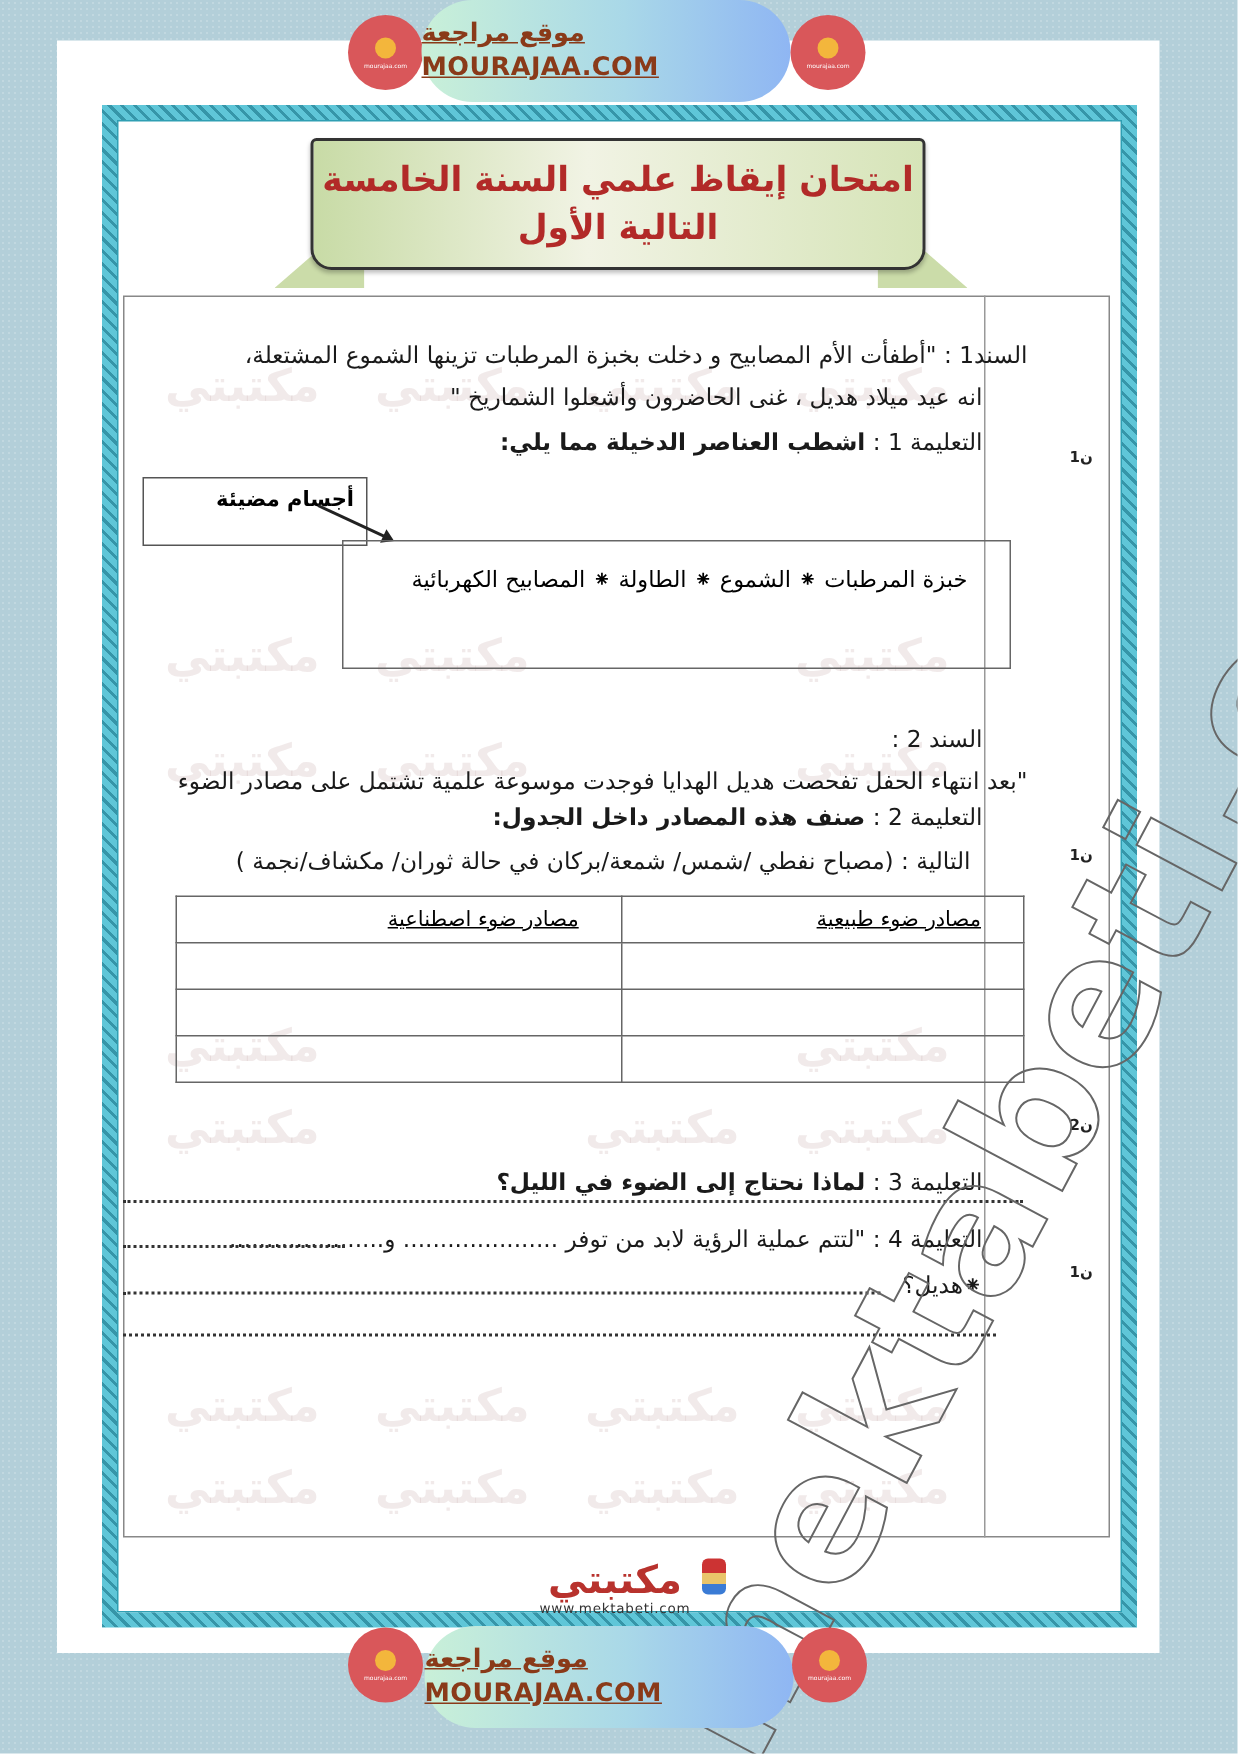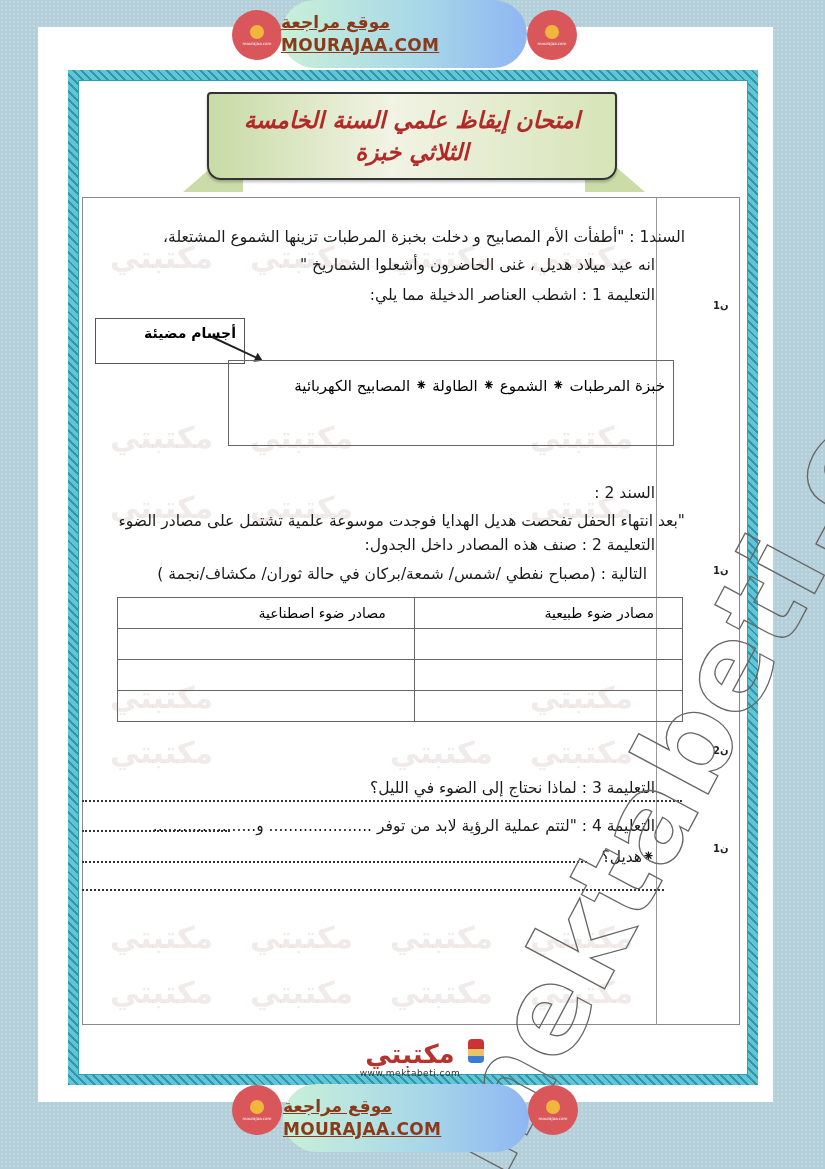--- a/index.html
+++ b/index.html
@@ -60,54 +60,55 @@
   .watermark {
     position: absolute; color: rgba(200,170,170,0.25); font-size: 30px; font-weight: bold;
     white-space: nowrap; pointer-events: none;
   }
   .big-watermark {
     position: absolute; left: 195px; top: 640px; transform: rotate(-62deg);
     font-size: 118px; font-weight: bold; color: transparent;
     -webkit-text-stroke: 1.3px #666; white-space: nowrap; letter-spacing: 2px;
     pointer-events: none; font-family: "DejaVu Sans", sans-serif;
   }
-  .rtl { direction: rtl; text-align: left; font-style: italic; }
+  .rtl { direction: rtl; text-align: left; }
   .line {
     position: absolute; right: 170px; font-size: 15.5px; color: #1a1a1a; white-space: nowrap;
     direction: rtl; font-family: "DejaVu Sans", sans-serif;
   }
-  .line b { font-weight: normal; }
+  .line b { font-weight: bold; }
   .line.wide { right: 140px; }
   .point {
     position: absolute; font-size: 10px; color: #222; font-weight: bold;
   }
   .label-box {
     position: absolute; left: 95px; top: 318px; width: 150px; height: 46px;
     border: 1px solid #555; padding: 6px 8px; font-size: 14px; font-weight: bold;
     direction: rtl; text-align: right;
   }
   .arrow {
     position: absolute; left: 212px; top: 336px; width: 54px; height: 2px; background: #222;
     transform: rotate(25deg); transform-origin: left center;
   }
   .arrow::after {
     content: ""; position: absolute; right: -2px; top: -4px;
     border-left: 8px solid #222; border-top: 5px solid transparent; border-bottom: 5px solid transparent;
   }
   .items-box {
     position: absolute; left: 228px; top: 360px; width: 446px; height: 86px;
-    border: 1px solid #666; direction: rtl; padding: 8px 8px; font-size: 15px; line-height: 34px;
+    border: 1px solid #666; direction: rtl; padding: 8px 28px; font-size: 15px; line-height: 34px;
   }
   table.sources {
     position: absolute; left: 117px; top: 597px; width: 566px; height: 124px;
     border-collapse: collapse; direction: rtl;
   }
   table.sources td, table.sources th {
     border: 1px solid #666; font-weight: normal; font-size: 14px; text-align: right; padding: 0 28px;
     height: 31px;
+    text-decoration: underline;
   }
   .dots {
     position: absolute; border-bottom: 2px dotted #333; height: 1px;
   }
   .logo-bottom {
     position: absolute; left: 330px; top: 1035px; width: 160px; height: 48px;
     display: flex; flex-direction: column; align-items: center; justify-content: center;
   }
   .logo-bottom .name { font-size: 26px; color: #b8322d; font-weight: bold; direction: rtl; line-height: 28px; }
   .logo-bottom .url { font-size: 9px; color: #333; letter-spacing: 0.5px; }
@@ -173,21 +174,21 @@
   <div class="watermark" style="left:110px;top:975px;">مكتبتي</div>
   <div class="watermark" style="left:250px;top:975px;">مكتبتي</div>
   <div class="watermark" style="left:390px;top:975px;">مكتبتي</div>
   <div class="watermark" style="left:530px;top:975px;">مكتبتي</div>
 </div>
 
 <div class="ribbon-tail left" style="left:183px;top:140px;width:60px;height:52px;"></div>
 <div class="ribbon-tail right" style="left:585px;top:140px;width:60px;height:52px;"></div>
 <div class="ribbon">
   <div class="t1 rtl">امتحان إيقاظ علمي السنة الخامسة</div>
-  <div class="t2 rtl">الثلاثي خبزة</div>
+  <div class="t2 rtl">التالية الأول</div>
 </div>
 
 <div class="main-box"></div>
 <div class="margin-col"></div>
 
 <div class="line wide" style="top:228px;">
   <span>السند1 :</span> <span>"أطفأت الأم المصابيح و دخلت بخبزة المرطبات تزينها الشموع المشتعلة،</span>
 </div>
 <div class="line" style="top:256px;">انه عيد ميلاد هديل ، غنى الحاضرون وأشعلوا الشماريخ "</div>
 <div class="line" style="top:286px;">

